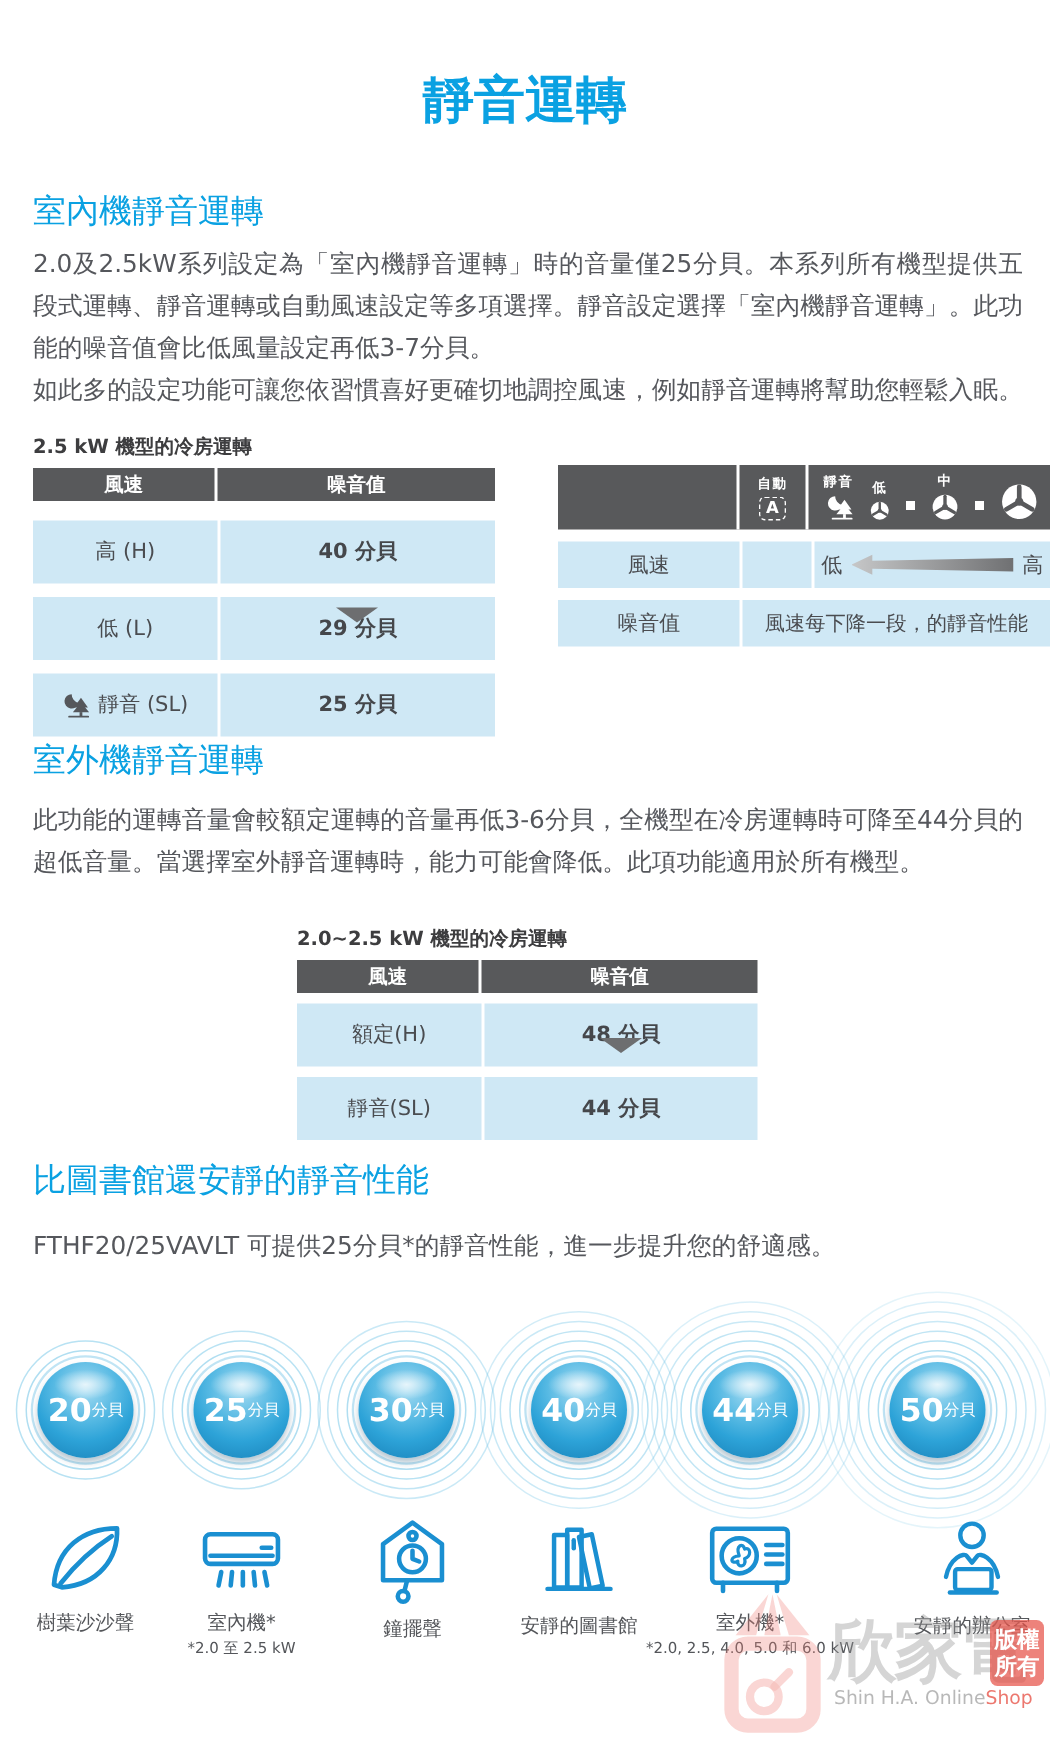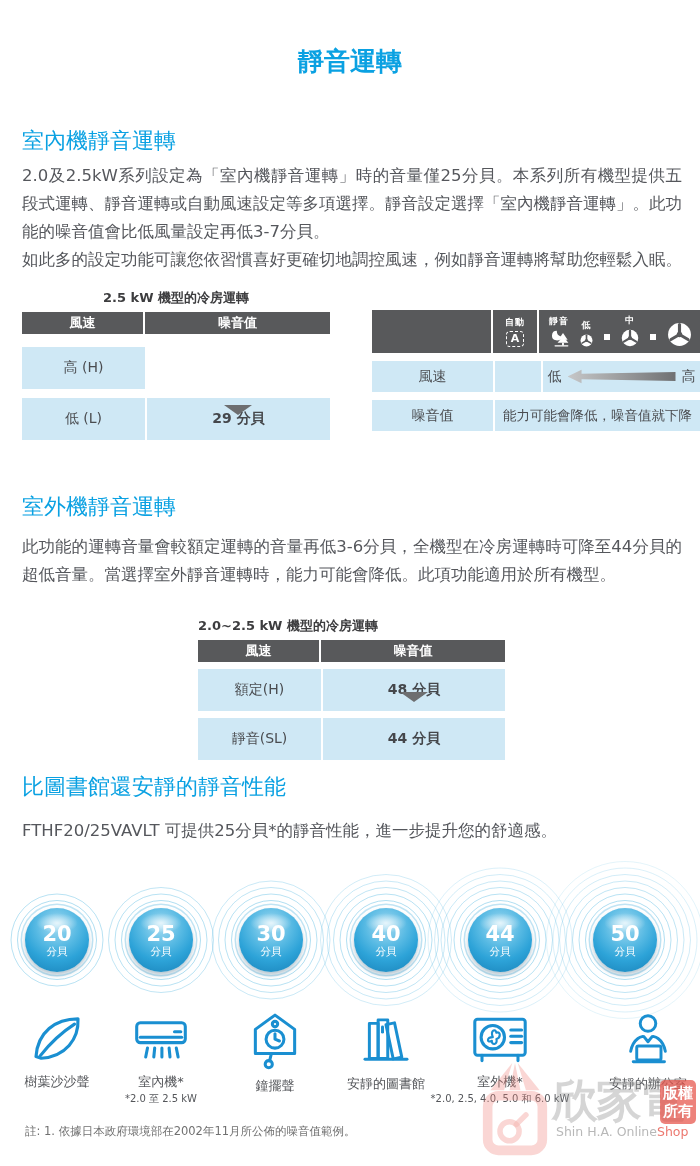--- a/index.html
+++ b/index.html
@@ -8,21 +8,21 @@
     --rowblue:#cfe8f5;
     --txt:#55575c;
     --iconblue:#1a8fd1;
   }
   *{margin:0;padding:0;box-sizing:border-box;}
   html,body{background:#fff;}
   body{font-family:"DejaVu Sans","Liberation Sans",sans-serif;}
   .page{position:relative;width:700px;height:1166px;background:#fff;overflow:hidden;margin:0 auto;}
   .abs{position:absolute;}
 
-  .title{left:0;right:0;top:44px;text-align:center;font-size:26px;font-weight:700;color:var(--blue);}
+  .title{left:0;right:0;top:44px;text-align:center;font-size:34px;font-weight:700;color:var(--blue);}
   .h2{left:22px;font-size:22px;font-weight:400;color:var(--blue);}
   .body-text{left:22px;width:660px;font-size:16.5px;line-height:28px;color:var(--txt);text-align:justify;}
 
   
   .tbl{position:absolute;}
   .tbl .cap{font-size:13px;font-weight:700;color:#3d3d3f;margin-bottom:5px;}
   .grid{position:relative;}
   .thead{display:flex;background:var(--hdr);color:#fff;font-size:13px;font-weight:700;height:22px;}
   .thead .c1{width:123px;border-right:2px solid #fff;display:flex;align-items:center;justify-content:center;}
   .thead .c2{flex:1;display:flex;align-items:center;justify-content:center;}
@@ -52,21 +52,21 @@
   .grad-arrow{width:108px;height:16px;background:linear-gradient(to right,#c6c7c8,#6f7072);
     clip-path:polygon(0% 50%,13% 8%,13% 33%,100% 22%,100% 78%,13% 67%,13% 92%);}
 
   
   .scale{left:0;top:868px;width:700px;height:150px;}
   .badge{position:absolute;top:72px;transform:translate(-50%,-50%);width:0;height:0;}
   .ring{position:absolute;left:0;top:0;transform:translate(-50%,-50%);border:1.4px solid #6fc3e6;border-radius:50%;}
   .sphere{position:absolute;left:0;top:0;transform:translate(-50%,-50%);width:64px;height:64px;border-radius:50%;
     background:radial-gradient(circle at 50% 28%,#a6dcf2 0%,#56b9e3 38%,#2da3d8 62%,#177fb6 100%);
     box-shadow:0 3px 4px rgba(40,90,120,.35),0 0 0 3px #fff,0 0 0 4.5px rgba(140,205,235,.55);
-    display:flex;flex-direction:column;align-items:center;justify-content:center;color:#fff;z-index:3;}
+    display:flex;flex-direction:row;align-items:center;justify-content:center;color:#fff;z-index:3;}
   .sphere::before{content:"";position:absolute;top:5px;left:11px;width:42px;height:20px;border-radius:50%;
     background:radial-gradient(ellipse at center,rgba(255,255,255,.75),rgba(255,255,255,0) 70%);}
   .sphere .val{font-size:21px;font-weight:700;line-height:22px;}
   .sphere .unit{font-size:10.5px;line-height:12px;}
 
   
   .examples{left:0;top:1012px;width:700px;height:105px;}
   .ex{position:absolute;transform:translateX(-50%);text-align:center;width:150px;}
   .ex svg{display:block;margin:0 auto;}
   .ex .lbl{margin-top:7px;font-size:13px;color:#54565a;}
@@ -90,33 +90,49 @@
 <div class="page">
 
   <h1 class="abs title">靜音運轉</h1>
 
   <h2 class="abs h2" style="top:126px;">室內機靜音運轉</h2>
   <div class="abs body-text" style="top:162px;">
     <p>2.0及2.5kW系列設定為「室內機靜音運轉」時的音量僅25分貝。本系列所有機型提供五段式運轉、靜音運轉或自動風速設定等多項選擇。靜音設定選擇「室內機靜音運轉」。此功能的噪音值會比低風量設定再低3-7分貝。</p>
     <p>如此多的設定功能可讓您依習慣喜好更確切地調控風速，例如靜音運轉將幫助您輕鬆入眠。</p>
   </div>
 
-  <div class="tbl" style="left:22px;top:289px;width:308px;text-align:center;">
+  <div class="tbl" style="left:22px;top:289px;width:308px;">
     <div class="cap">2.5 kW 機型的冷房運轉</div>
     <div class="grid">
       <div class="thead">
         <div class="c1">風速</div>
         <div class="c2">噪音值</div>
       </div>
       <div class="trow gap13">
         <div class="c1">高 (H)</div>
+        <div class="c2">40 分貝</div>
       </div>
       <div class="trow gap9">
         <div class="c1">低 (L)</div>
         <div class="c2">29 分貝</div>
+      </div>
+      <div class="trow gap9">
+        <div class="c1">
+          <svg width="19" height="17" viewBox="0 0 24 22">
+            <g fill="#55575b">
+              <path d="M8.5 1 A6.2 6.2 0 1 0 14.5 8.6 A7.6 7.6 0 0 1 8.5 1 Z"></path>
+              <path d="M16.5 4 L22.5 12.5 L10.5 12.5 Z"></path>
+              <path d="M16.5 8 L23.5 16.5 L9.5 16.5 Z"></path>
+              <rect x="15.3" y="16.5" width="2.4" height="3.6"></rect>
+              <rect x="5.5" y="19.6" width="18" height="1.6" rx="0.8"></rect>
+            </g>
+          </svg>
+          <span>靜音 (SL)</span>
+        </div>
+        <div class="c2">25 分貝</div>
       </div>
       <div class="tri" style="left:202px;top:93px;"></div>
     </div>
   </div>
 
   <div class="abs panel">
     <div class="phead">
       <div class="ph-blank"></div>
       <div class="ph-auto">
         <span class="mlabel">自動</span>
@@ -178,21 +194,21 @@
       <div class="pc1">風速</div>
       <div class="pc2"></div>
       <div class="pc3">
         <span>低</span>
         <span class="grad-arrow"></span>
         <span>高</span>
       </div>
     </div>
     <div class="prow">
       <div class="pc1">噪音值</div>
-      <div class="pmerge">能力可能會降低，噪音值就下降</div>
+      <div class="pmerge">風速每下降一段，的靜音性能</div>
     </div>
   </div>
 
   <h2 class="abs h2" style="top:492px;font-family:Liberation Mono, monospace;">室外機靜音運轉</h2>
   <div class="abs body-text" style="top:533px;">此功能的運轉音量會較額定運轉的音量再低3-6分貝，全機型在冷房運轉時可降至44分貝的超低音量。當選擇室外靜音運轉時，能力可能會降低。此項功能適用於所有機型。</div>
 
   <div class="tbl" style="left:198px;top:617px;width:307px;">
     <div class="cap">2.0~2.5 kW 機型的冷房運轉</div>
     <div class="grid">
       <div class="thead">
@@ -341,21 +357,20 @@
       <svg width="52" height="56" viewBox="0 0 60 62" fill="none" stroke="#1a8fd1" stroke-width="3.4" stroke-linecap="round" stroke-linejoin="round">
         <circle cx="30" cy="12" r="9"></circle>
         <path d="M10 44 C13 29 24 25 26 28 L30 33 L34 28 C36 25 47 29 50 44"></path>
         <rect x="17" y="38" width="28" height="16" rx="2"></rect>
         <line x1="13" y1="56" x2="49" y2="56"></line>
       </svg>
       <div class="lbl">安靜的辦公室</div>
     </div>
   </div>
 
-  <div class="abs footnote">註: 1. 依據日本政府環境部在2002年11月所公佈的噪音值範例。</div>
 
   <div class="abs wm">
     <svg class="wm-logo" width="82" height="96" viewBox="0 0 60 70">
       <g fill="rgba(238,132,124,.6)">
         <path d="M28 2 L12 22 L22 22 Z"></path>
         <path d="M30 2 L26 22 L34 22 Z"></path>
         <path d="M32 2 L38 22 L48 22 Z"></path>
       </g>
       <rect x="10" y="26" width="40" height="40" rx="8" fill="none" stroke="rgba(238,132,124,.6)" stroke-width="7"></rect>
       <circle cx="26" cy="52" r="7" fill="none" stroke="rgba(238,132,124,.6)" stroke-width="4"></circle>

